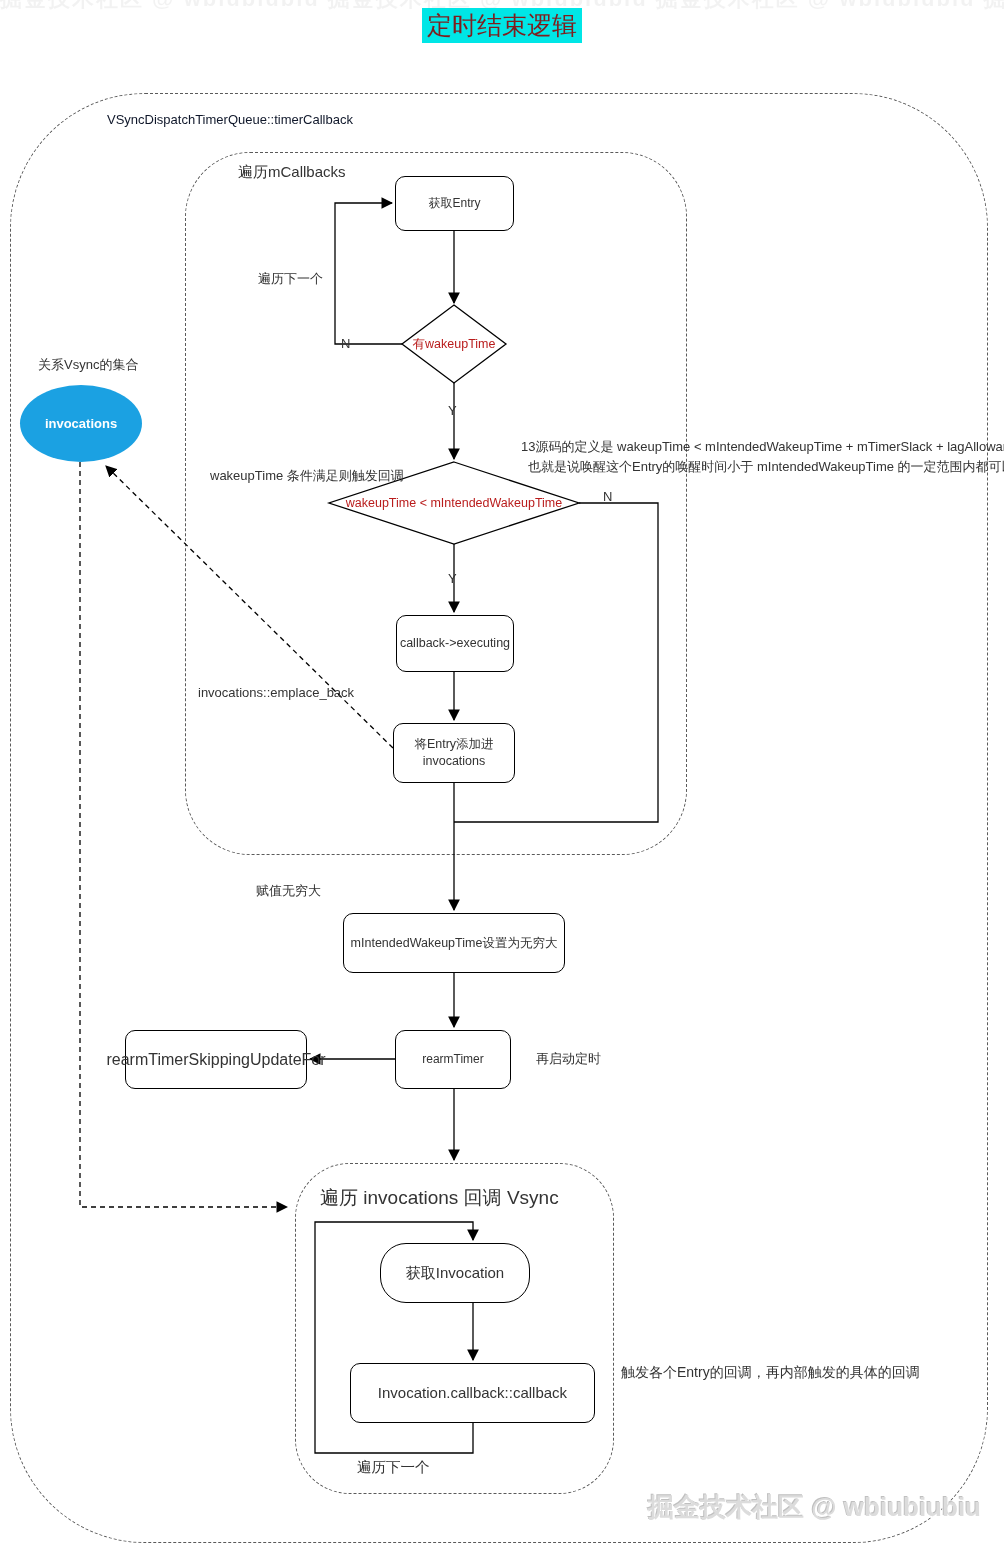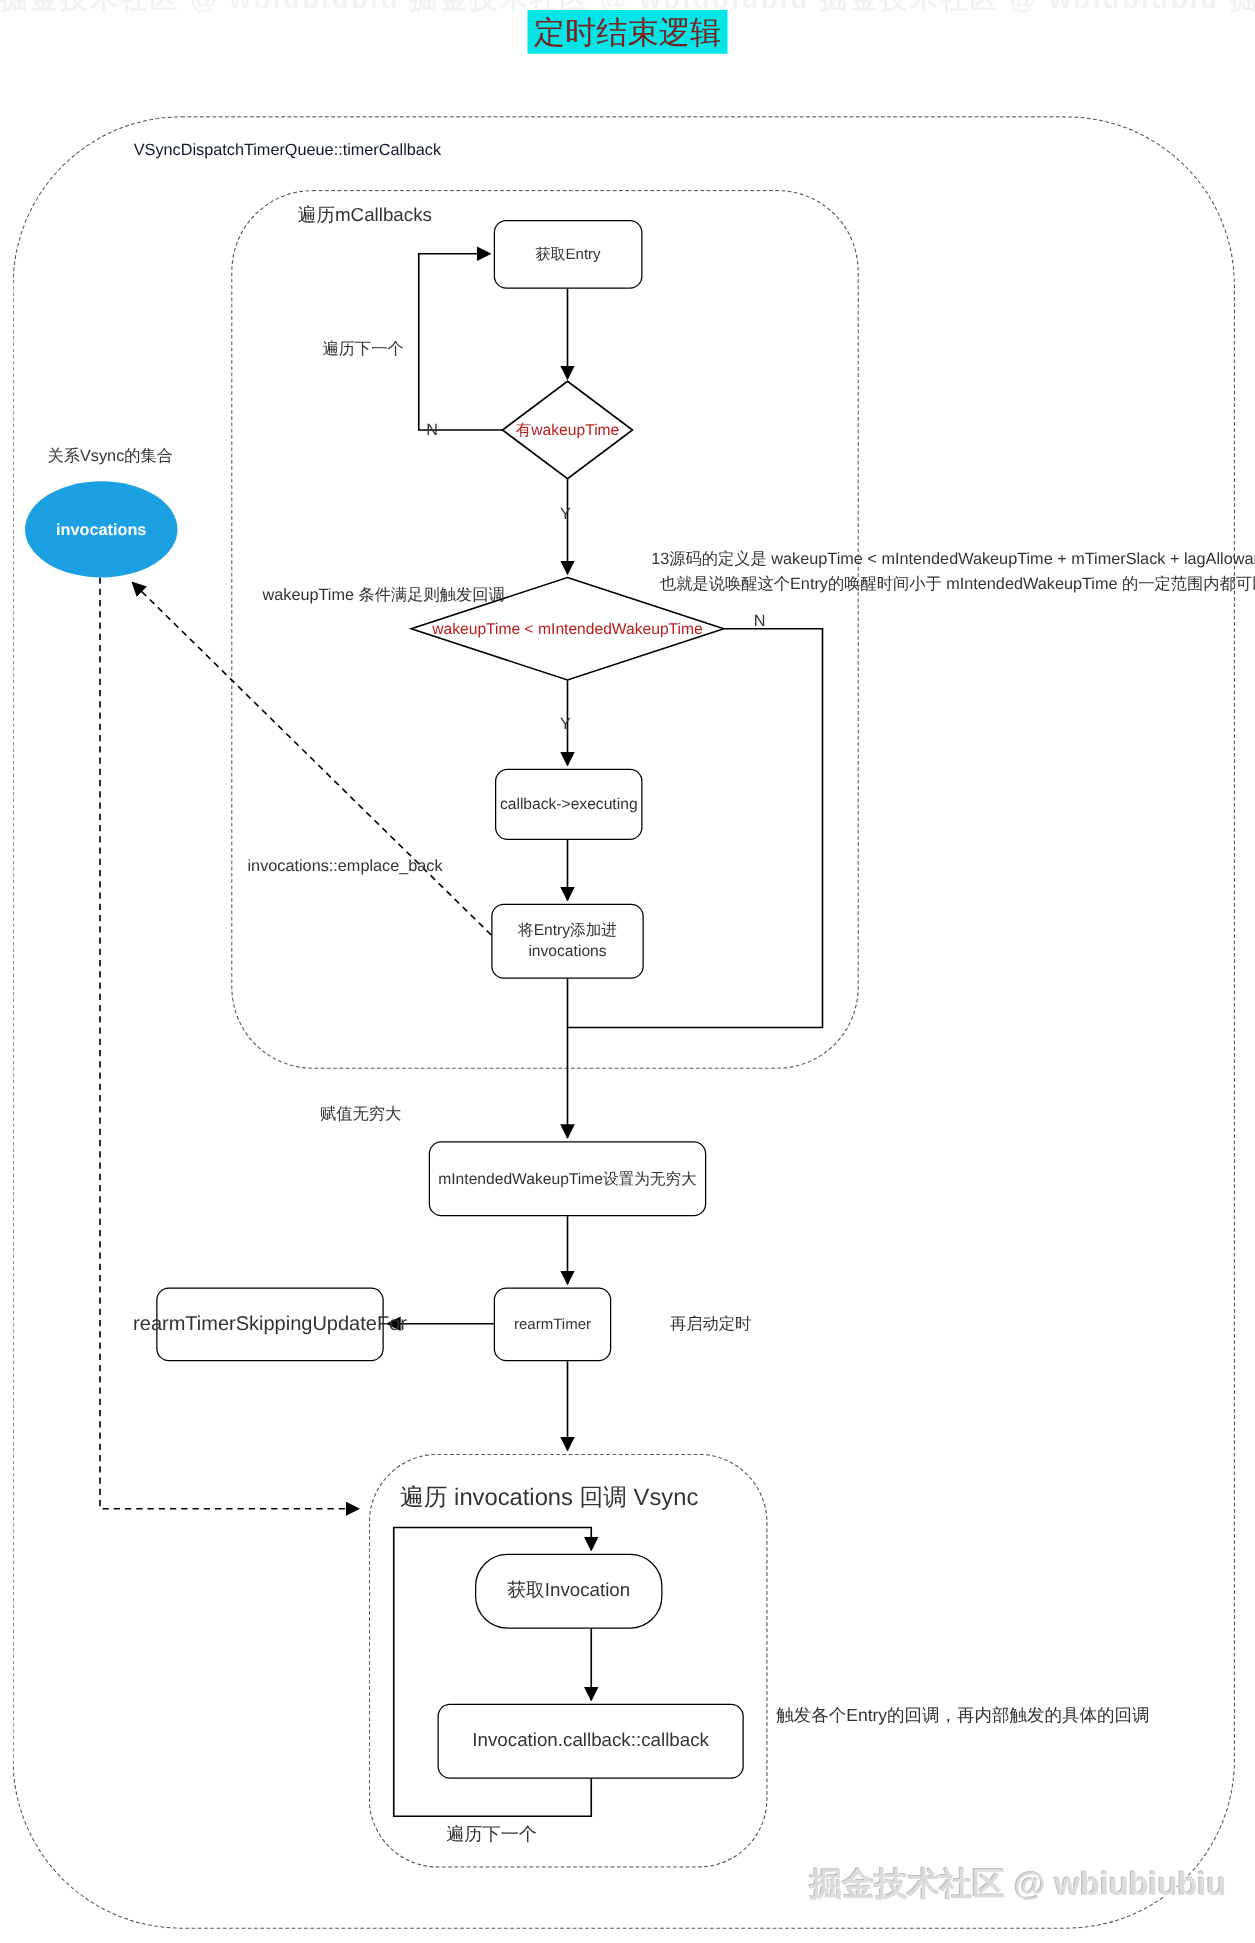--- a/index.html
+++ b/index.html
@@ -81,21 +81,21 @@
   <div class="diamond-text" style="left:394px;top:330px;width:120px;height:28px;">有wakeupTime</div>
   <div class="diamond-text" style="left:334px;top:489px;width:240px;height:28px;">wakeupTime &lt; mIntendedWakeupTime</div>
 
   <div class="node" style="left:395px;top:176px;width:119px;height:55px;">获取Entry</div>
   <div class="node" style="left:396px;top:615px;width:118px;height:57px;font-size:12.5px;">callback-&gt;executing</div>
   <div class="node" style="left:393px;top:723px;width:122px;height:60px;font-size:12.5px;">
     <span>将Entry添加进</span>
     <span>invocations</span>
   </div>
   <div class="node" style="left:343px;top:913px;width:222px;height:60px;font-size:12.5px;">mIntendedWakeupTime设置为无穷大</div>
-  <div class="node" style="left:395px;top:1030px;width:94px;height:59px;">rearmTimer</div>
+  <div class="node" style="left:395px;top:1030px;width:116px;height:59px;">rearmTimer</div>
   <div class="node" style="left:125px;top:1030px;width:182px;height:59px;font-size:16px;">rearmTimerSkippingUpdateFor</div>
   <div class="node" style="left:380px;top:1243px;width:150px;height:60px;font-size:15px;border-radius:26px;">获取Invocation</div>
   <div class="node" style="left:350px;top:1363px;width:245px;height:60px;font-size:15px;">Invocation.callback::callback</div>
 
   <div class="lbl" style="left:38px;top:356px;">关系Vsync的集合</div>
   <div class="ellipse">invocations</div>
 
   <div class="lbl" style="left:258px;top:270px;">遍历下一个</div>
   <div class="lbl" style="left:341px;top:336px;">N</div>
   <div class="lbl" style="left:448px;top:403px;">Y</div>

